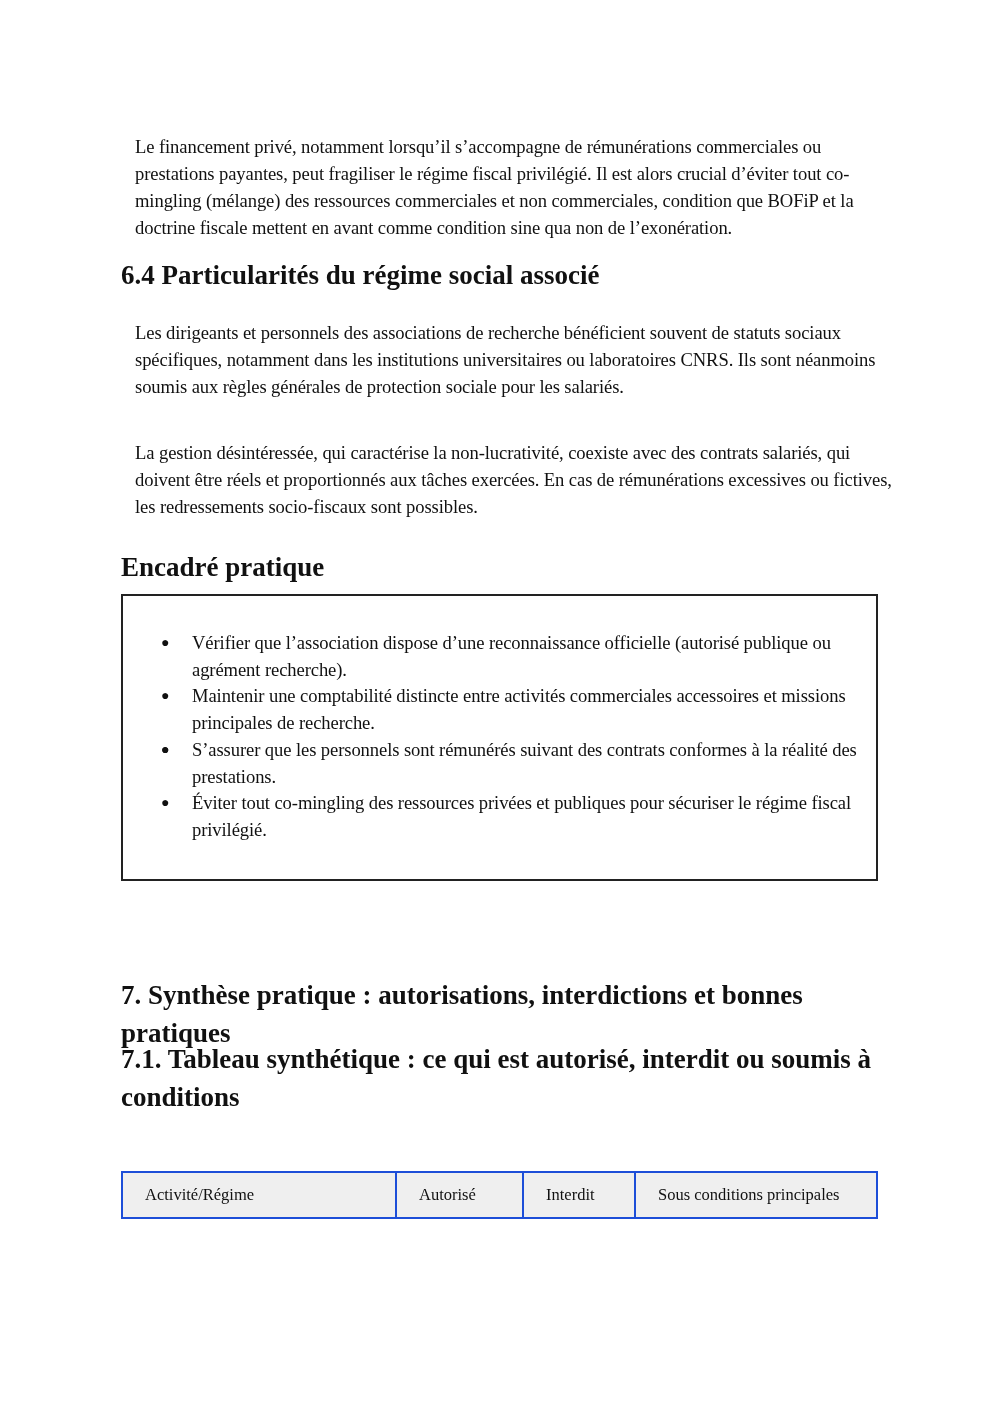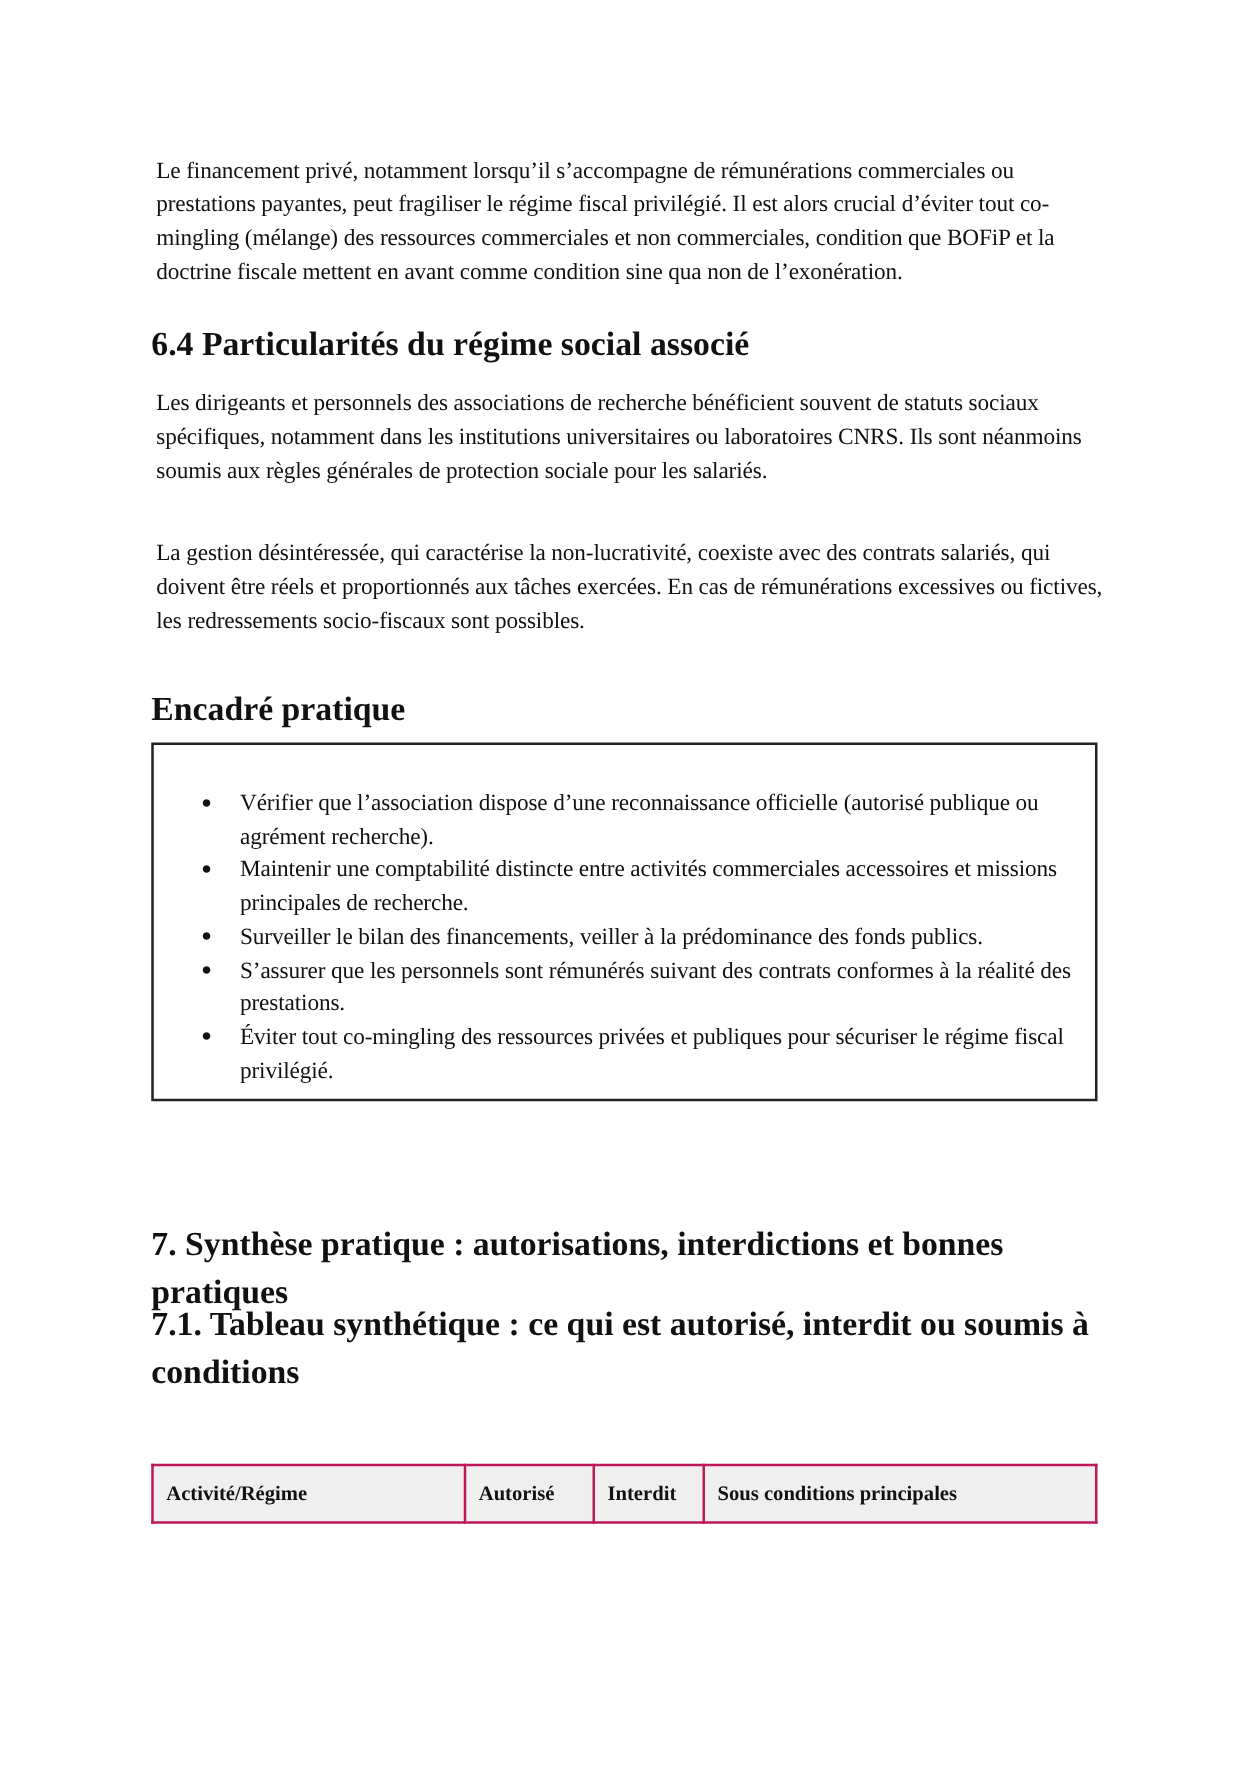--- a/index.html
+++ b/index.html
@@ -1,52 +1,52 @@
 <!DOCTYPE html>
 <html><head>
   <meta charset="utf-8">
   <style>
     html, body { margin: 0; padding: 0; background: #ffffff; }
     body { width: 1000px; height: 1413px; position: relative; overflow: hidden;
            font-family: "Liberation Serif", "DejaVu Serif", serif; color: #111; }
     .page { position: absolute; left: 121px; top: 0; width: 757px; }
-    p.body { font-size: 18.6px; line-height: 27px; margin: 4px; letter-spacing: -0.1px; }
+    p.body { font-size: 18.6px; line-height: 27px; margin: 14px; letter-spacing: -0.1px; }
     .p1 { position: absolute; top: 119px; left: 0; width: 770px; }
     h2 { font-weight: bold; margin: 0; position: absolute; left: 0; font-size: 27px; line-height: 38px; }
     .h64 { top: 256px; }
     .p2 { position: absolute; top: 305px; left: 0; width: 770px; }
     .p3 { position: absolute; top: 425px; left: 0; width: 770px; }
     .h-enc { top: 548px; text-align: center; }
     .box { position: absolute; top: 594px; left: 0; width: 753px; height: 283px;
            border: 2px solid #222; box-sizing: content-box; }
     .box ul { list-style: none; margin: 0; padding: 0; position: absolute; top: 34px; left: 38px; width: 712px; }
     .box li { font-size: 18.6px; line-height: 26.7px; position: relative; padding-left: 31px; letter-spacing: -0.1px; }
     .bullet { position: absolute; left: 0; top: 0; font-size: 14px; }
     .h7 { top: 934px; width: 760px; margin-top: 42px; }
     .h71 { top: 1040px; width: 760px; }
     table { position: absolute; top: 1171px; left: 0; width: 757px; border-collapse: collapse; }
-    th { background: #efefef; border: 2px solid #be185d; text-align: left; font-size: 16.5px;
-         font-weight: bold; height: 44px; padding: 0 10px; }
+    th { background: #efefef; border: 2px solid #1d4ed8; text-align: left; font-size: 16.5px;
+         font-weight: normal; height: 44px; padding: 0 22px; }
   </style>
 </head>
 <body>
 
 <div class="page">
   <p class="body p1">Le financement privé, notamment lorsqu’il s’accompagne de rémunérations commerciales ou prestations payantes, peut fragiliser le régime fiscal privilégié. Il est alors crucial d’éviter tout co-mingling (mélange) des ressources commerciales et non commerciales, condition que BOFiP et la doctrine fiscale mettent en avant comme condition sine qua non de l’exonération.</p>
 
   <h2 class="h64">6.4 Particularités du régime social associé</h2>
   <p class="body p2">Les dirigeants et personnels des associations de recherche bénéficient souvent de statuts sociaux spécifiques, notamment dans les institutions universitaires ou laboratoires CNRS. Ils sont néanmoins soumis aux règles générales de protection sociale pour les salariés.</p>
   <p class="body p3">La gestion désintéressée, qui caractérise la non-lucrativité, coexiste avec des contrats salariés, qui doivent être réels et proportionnés aux tâches exercées. En cas de rémunérations excessives ou fictives, les redressements socio-fiscaux sont possibles.</p>
 
   <h2 class="h-enc">Encadré pratique</h2>
   <div class="box">
     <ul>
       <li><span class="bullet">●</span><span>Vérifier que l’association dispose d’une reconnaissance officielle (autorisé publique ou agrément recherche).</span></li>
       <li><span class="bullet">●</span><span>Maintenir une comptabilité distincte entre activités commerciales accessoires et missions principales de recherche.</span></li>
-      <li><span class="bullet">●</span><span>Surveiller le bilan des financements, veiller à la prédominance des fonds publics.</span></li>
+      <li><span class="bullet">●</span></li>
       <li><span class="bullet">●</span><span>S’assurer que les personnels sont rémunérés suivant des contrats conformes à la réalité des prestations.</span></li>
       <li><span class="bullet">●</span><span>Éviter tout co-mingling des ressources privées et publiques pour sécuriser le régime fiscal privilégié.</span></li>
     </ul>
   </div>
 
   <h2 class="h7">7. Synthèse pratique : autorisations, interdictions et bonnes pratiques</h2>
   <h2 class="h71">7.1. Tableau synthétique : ce qui est autorisé, interdit ou soumis à conditions</h2>
 
   <table>
     <thead>

